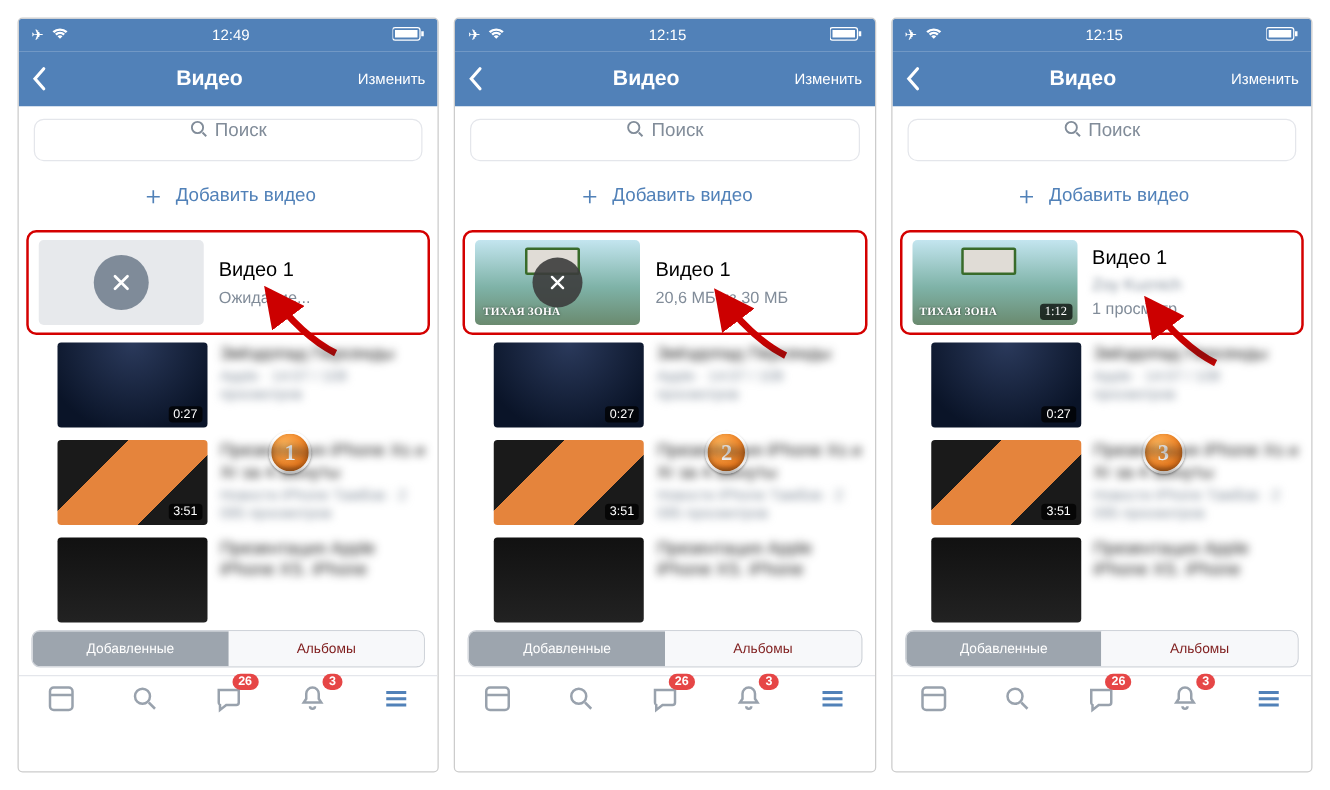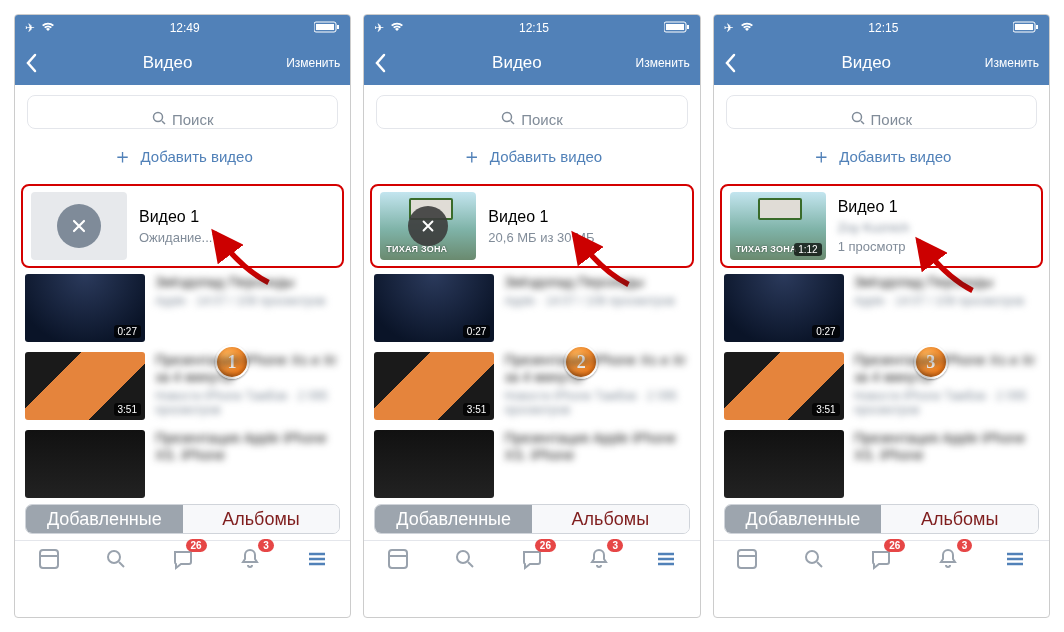--- a/index.html
+++ b/index.html
@@ -38,30 +38,30 @@
     height: 44px;
     background: #5181b8;
     color: #fff;
     display: flex;
     align-items: center;
     justify-content: space-between;
     padding: 0 10px;
     font-size: 17px;
   }
   .nav-back { width: 24px; display:flex; align-items:center; }
-  .nav-title { font-weight: 400; }
+  .nav-title { font-weight: 700; }
   .nav-action { font-size: 12px; }
   .search-wrap { padding: 10px 12px 4px; }
   .search {
     height: 34px;
     border-radius: 8px;
     border: 1px solid #e4e6eb;
     background: #fff;
     display:flex;
-    align-items:flex-end;
+    align-items:flex-start;
     justify-content:center;
     gap:6px;
     color:#818c99;
     font-size:15px;
   }
   .addbtn {
     display:flex;
     align-items:center;
     justify-content:center;
     gap:8px;
@@ -75,26 +75,27 @@
     border-radius:8px;
     margin:0 6px;
     padding:8px;
     display:flex;
     gap:12px;
     align-items:center;
     height:84px;
     position:relative;
   }
   .thumb {
-    width:96px;
+    width:132px;
     height:68px;
     border-radius:4px;
     position:relative;
     flex-shrink:0;
     overflow:hidden;
+    font-family:Liberation Serif, serif;
   }
   .thumb-grey { background:#e7e9ec; display:flex; align-items:center; justify-content:center; }
   .xcircle {
     width:44px;height:44px;border-radius:50%;
     background:#7f8b99;
     display:flex;align-items:center;justify-content:center;
   }
   .thumb-img {
     background:linear-gradient(180deg,#c3e5ef 0%, #7fb3a8 55%, #6a8a6f 100%);
     position:relative;
@@ -121,41 +122,41 @@
     font-size:10px;padding:1px 4px;border-radius:3px;
   }
   .hero-text { display:flex;flex-direction:column;gap:4px; }
   .hero-title { font-size:16px;color:#000; }
   .hero-sub { font-size:13px;color:#818c99; }
 
   .list { padding:6px 10px; display:flex; flex-direction:column; gap:10px; }
   .row { display:flex; gap:10px; align-items:flex-start; }
   .rthumb {
     width:120px;height:68px;border-radius:3px;
-    background:#ccc;position:relative;overflow:hidden;flex-shrink:0;
+    background:#ccc;position:relative;overflow:hidden;flex-shrink:0;margin-left:21px;
   }
   .rthumb .dur {
     position:absolute;bottom:4px;right:4px;
     background:rgba(0,0,0,.75);color:#fff;font-size:10px;
     padding:1px 4px;border-radius:3px;
   }
   .rtx { flex:1; filter:blur(3.5px); }
   .rtitle { font-size:14px;color:#222;font-weight:500;line-height:17px; }
   .rsub { font-size:12px;color:#818c99;margin-top:3px; }
   .th-sky { background:radial-gradient(circle at 50% 0%, #2b3a5c 0%, #0a1428 80%); }
   .th-phone { background:linear-gradient(135deg,#1a1a1a 30%,#e5843c 30%,#e5843c 70%,#1a1a1a 70%); }
   .th-dark { background:linear-gradient(#111,#222); }
 
   .segwrap { padding:0 10px 6px; }
   .seg {
     display:flex;border:1px solid #d0d4da;border-radius:7px;overflow:hidden;height:30px;
   }
   .seg > div {
     flex:1;display:flex;align-items:center;justify-content:center;
-    font-size:18px;
+    font-size:11px;
   }
   .seg-active { background:#9da5ae;color:#fff; }
   .seg-inactive { background:#f7f8fa;color:#7f1d1d; }
 
   .tabbar {
     height:48px;border-top:1px solid #e4e6eb;
     display:flex;align-items:flex-start;justify-content:space-around;
     color:#99a2ad;
   }
   .tab { position:relative;display:flex;align-items:center;justify-content:center;width:36px;height:36px; }

